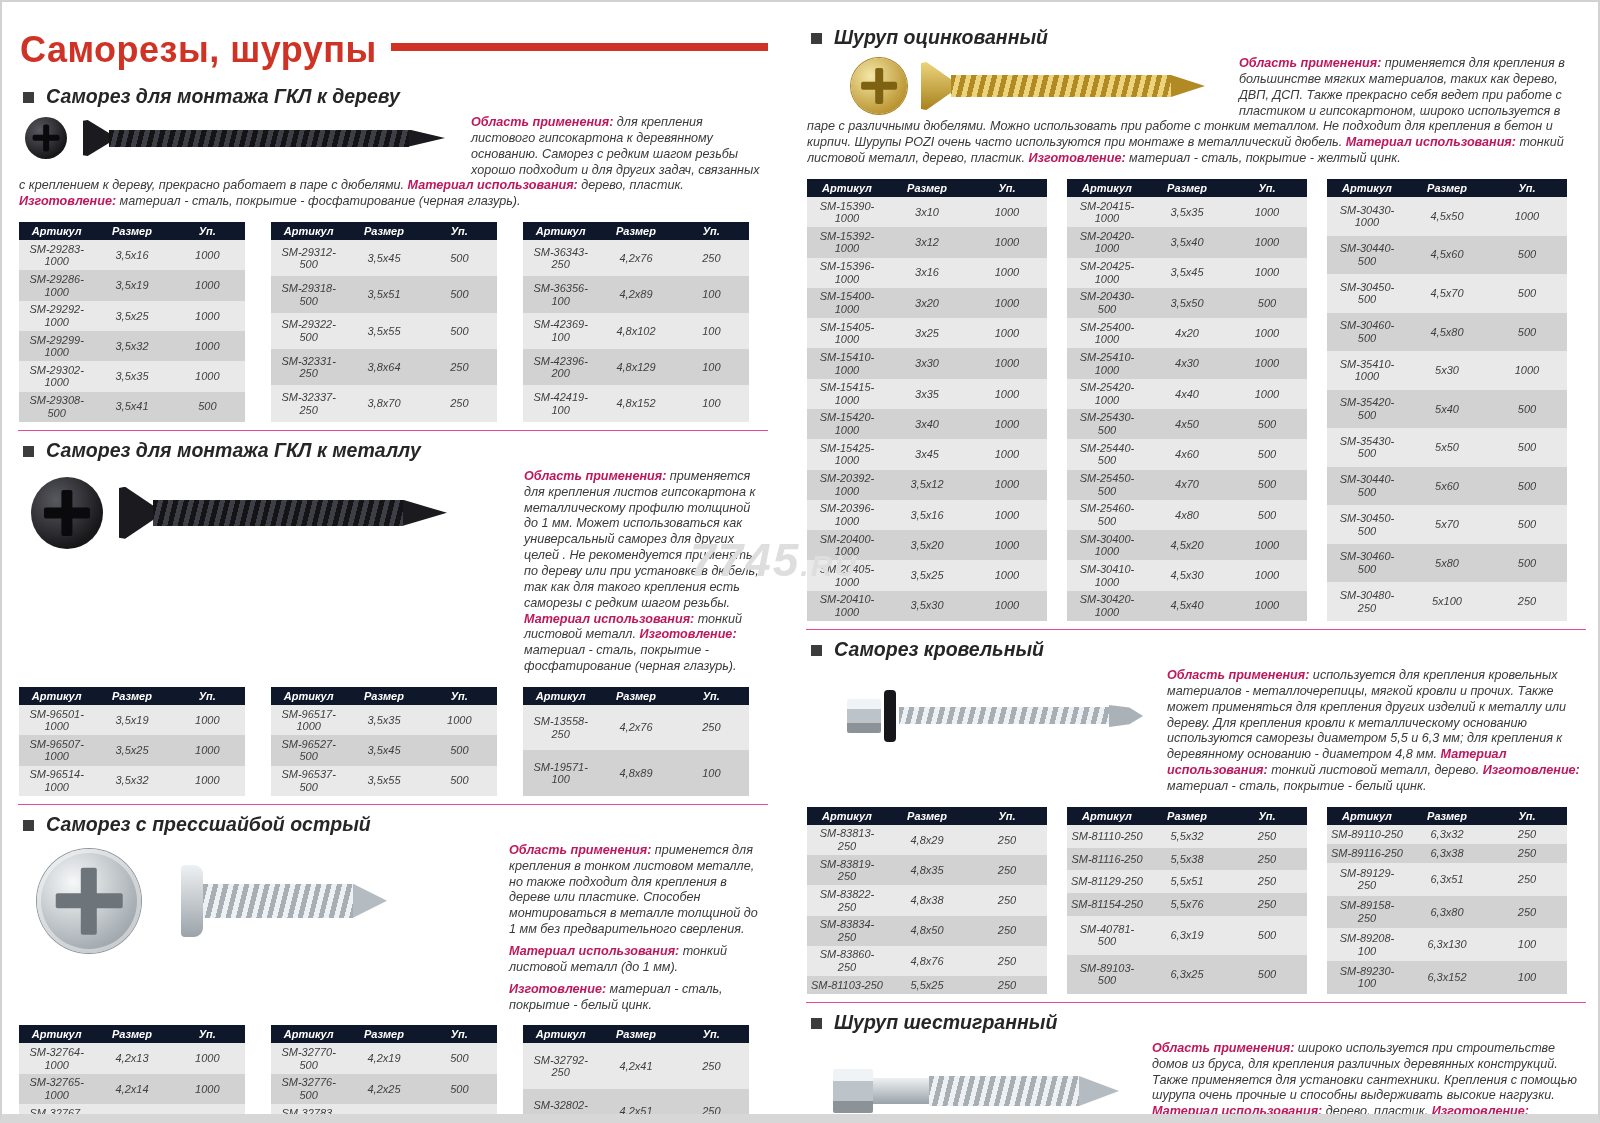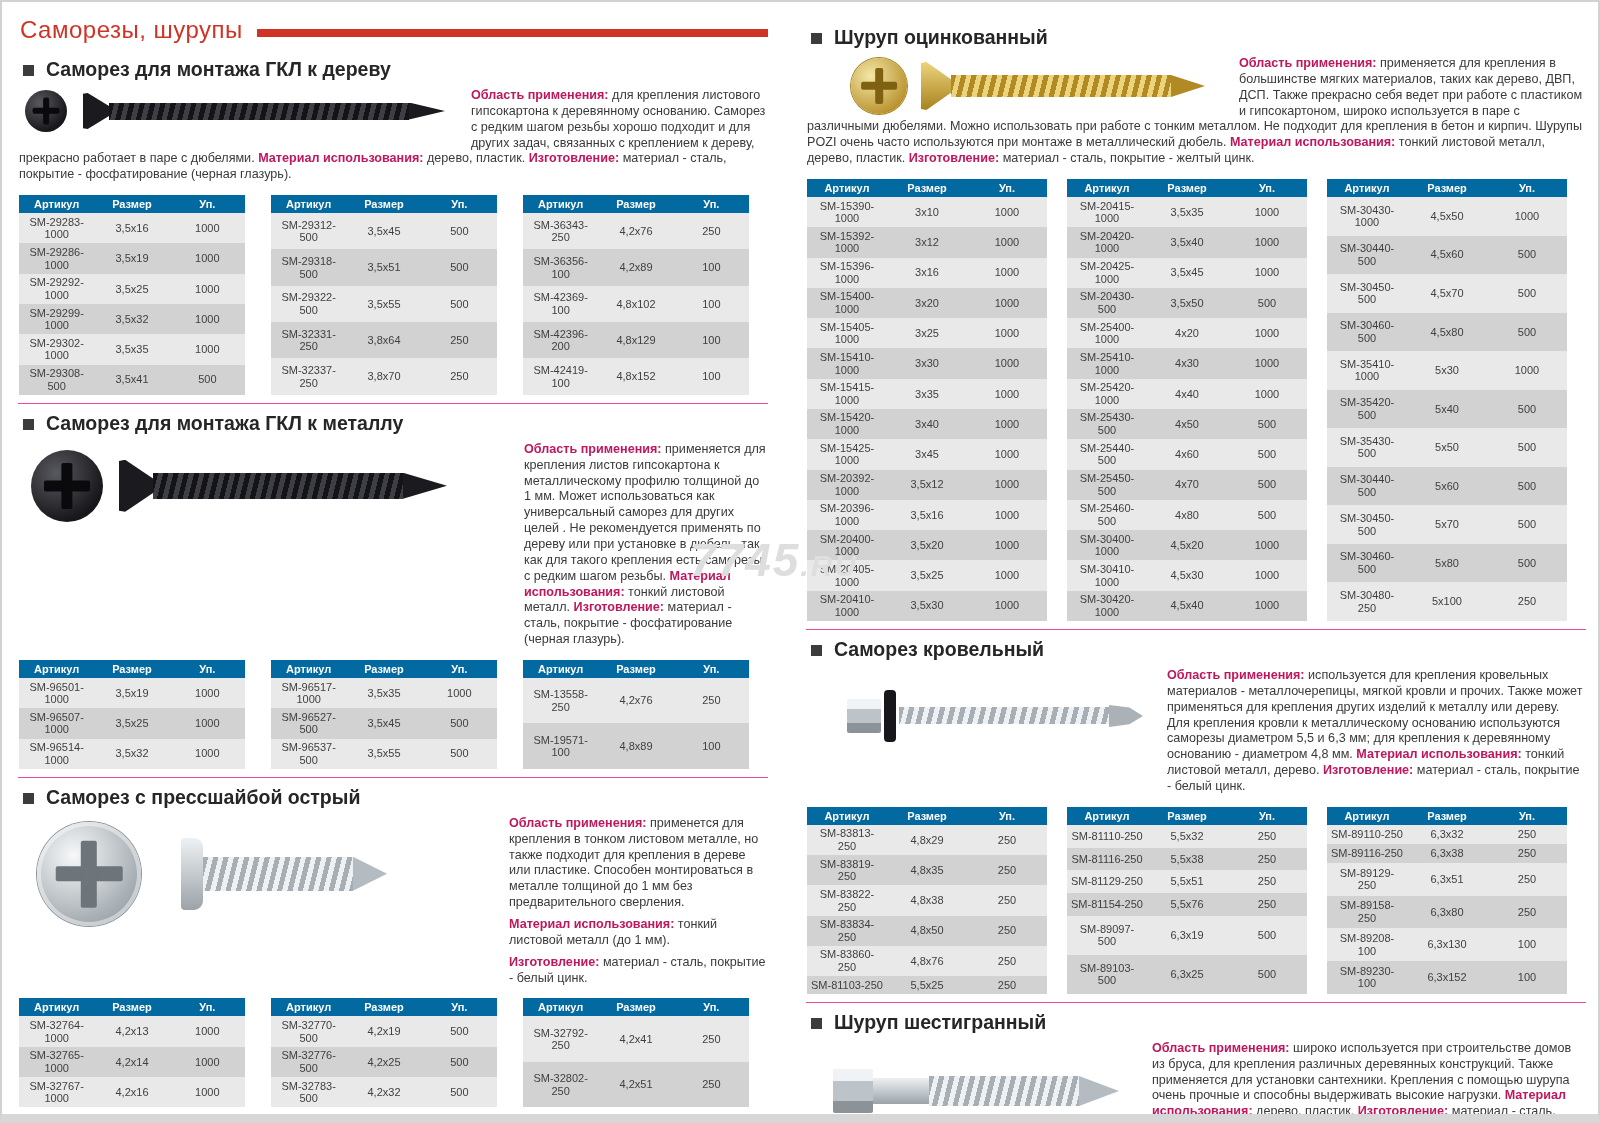--- a/index.html
+++ b/index.html
@@ -8,41 +8,41 @@
     position:relative;width:1600px;height:1123px;margin:0 auto;background:#ffffff;
     border:2px solid #d2d2d2;border-bottom:9px solid #d7d7d7;
     padding:10px 12px 0 16px;overflow:hidden;
     font-family:"Liberation Sans","DejaVu Sans",sans-serif;color:#333;
   }
   .columns{display:grid;grid-template-columns:750px 1fr;column-gap:38px;}
   .col{min-width:0;}
 
   
   .title-row{display:flex;align-items:center;margin:4px 0 6px 2px;}
-  .page-title{font-size:24px;font-weight:normal;color:#cf3325;letter-spacing:.5px;}
+  .page-title{font-size:36px;font-weight:bold;color:#cf3325;letter-spacing:.5px;margin-top:13px;}
   .title-rule{flex:1;height:8px;background:#cf3325;margin-left:14px;margin-top:6px;}
 
   
-  .sec{padding:6px 1px 8px;}
+  .sec{padding:6px 1px 8px;font-style:italic;}
   .sec + .sec{border-top:1px solid #ec4899;}
   .sec-title{display:flex;align-items:center;margin:2px 0 7px;font-size:19.5px;font-weight:bold;color:#262626;}
   .bullet{width:11px;height:11px;background:#3c3c3c;margin:2px 12px 0 4px;flex:none;}
 
   .desc{font-size:12.6px;line-height:1.26;color:#3a3a3a;margin:0 0 6px;}
   .desc b{color:#be185d;}
   .flow{overflow:hidden;}
   .pic{float:left;margin:2px 16px 4px 6px;}
   .row{display:flex;align-items:flex-start;}
   .row .desc{flex:1;min-width:0;}
 
   
   .tables{display:flex;gap:26px;margin-top:6px;clear:both;}
   table{border-collapse:collapse;table-layout:fixed;}
   .w226{width:226px;} .w240{width:240px;}
-  th{background:#0369a1;color:#fff;font-size:11px;font-weight:bold;padding:3px 4px;text-align:center;}
+  th{background:#0f172a;color:#fff;font-size:11px;font-weight:bold;padding:3px 4px;text-align:center;}
   td{font-size:11px;color:#3f3f3f;padding:2.5px 4px;text-align:center;line-height:1.15;}
   tbody tr:nth-child(odd){background:#e9e9e9;}
   tbody tr:nth-child(even){background:#d2d2d2;}
   td:first-child{width:47%;text-align:center;}
   td:nth-child(2){width:32%;} td:nth-child(3){width:21%;}
 
   
   .screw{display:flex;align-items:center;gap:16px;}
   .ph{position:relative;border-radius:50%;flex:none;}
   .ph::before,.ph::after{content:"";position:absolute;left:50%;top:50%;width:64%;height:15%;border-radius:2px;transform:translate(-50%,-50%);}
@@ -746,21 +746,21 @@
                   <td>SM-81129-250</td>
                   <td>5,5x51</td>
                   <td>250</td>
                 </tr>
                 <tr>
                   <td>SM-81154-250</td>
                   <td>5,5x76</td>
                   <td>250</td>
                 </tr>
                 <tr>
-                  <td>SM-89097-500</td>
+                  <td>SM-40781-500</td>
                   <td>6,3x19</td>
                   <td>500</td>
                 </tr>
                 <tr>
                   <td>SM-89103-500</td>
                   <td>6,3x25</td>
                   <td>500</td>
                 </tr>
               </tbody>
             </table>

